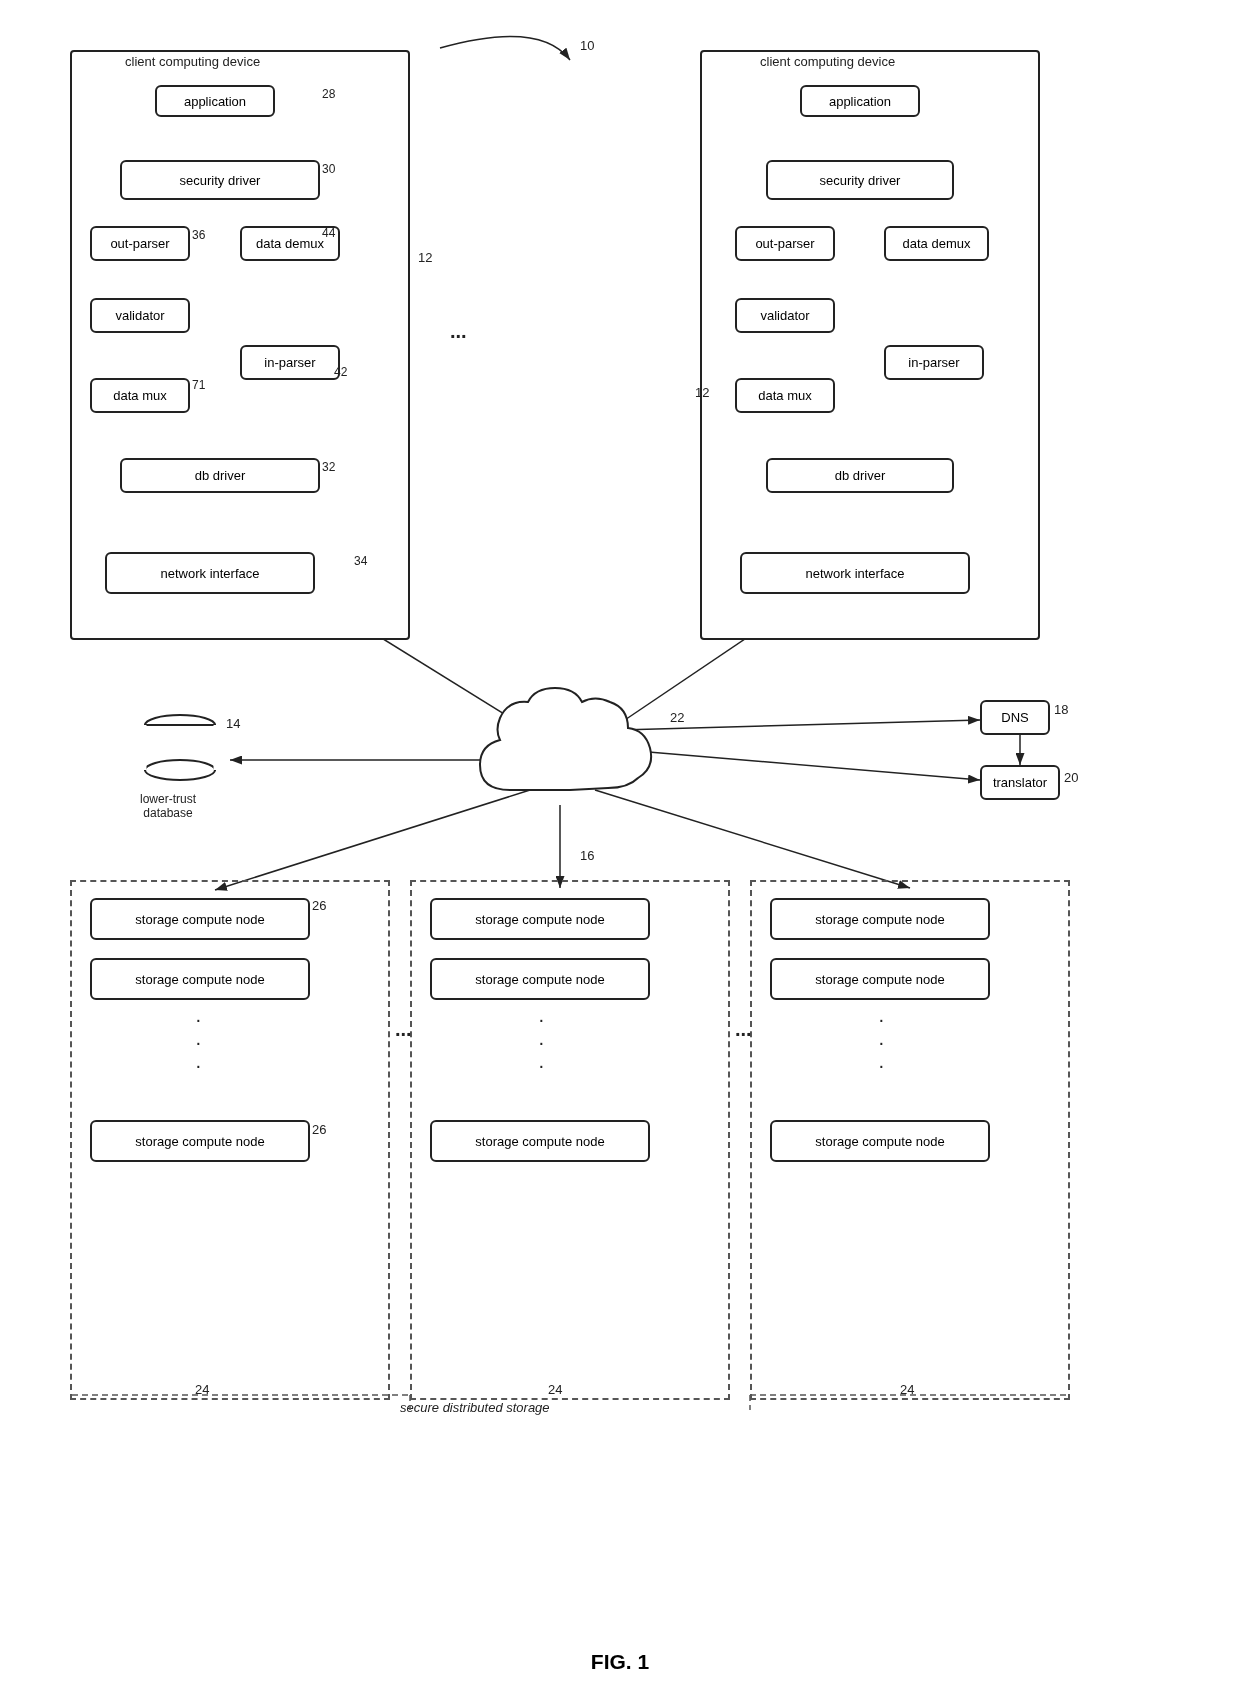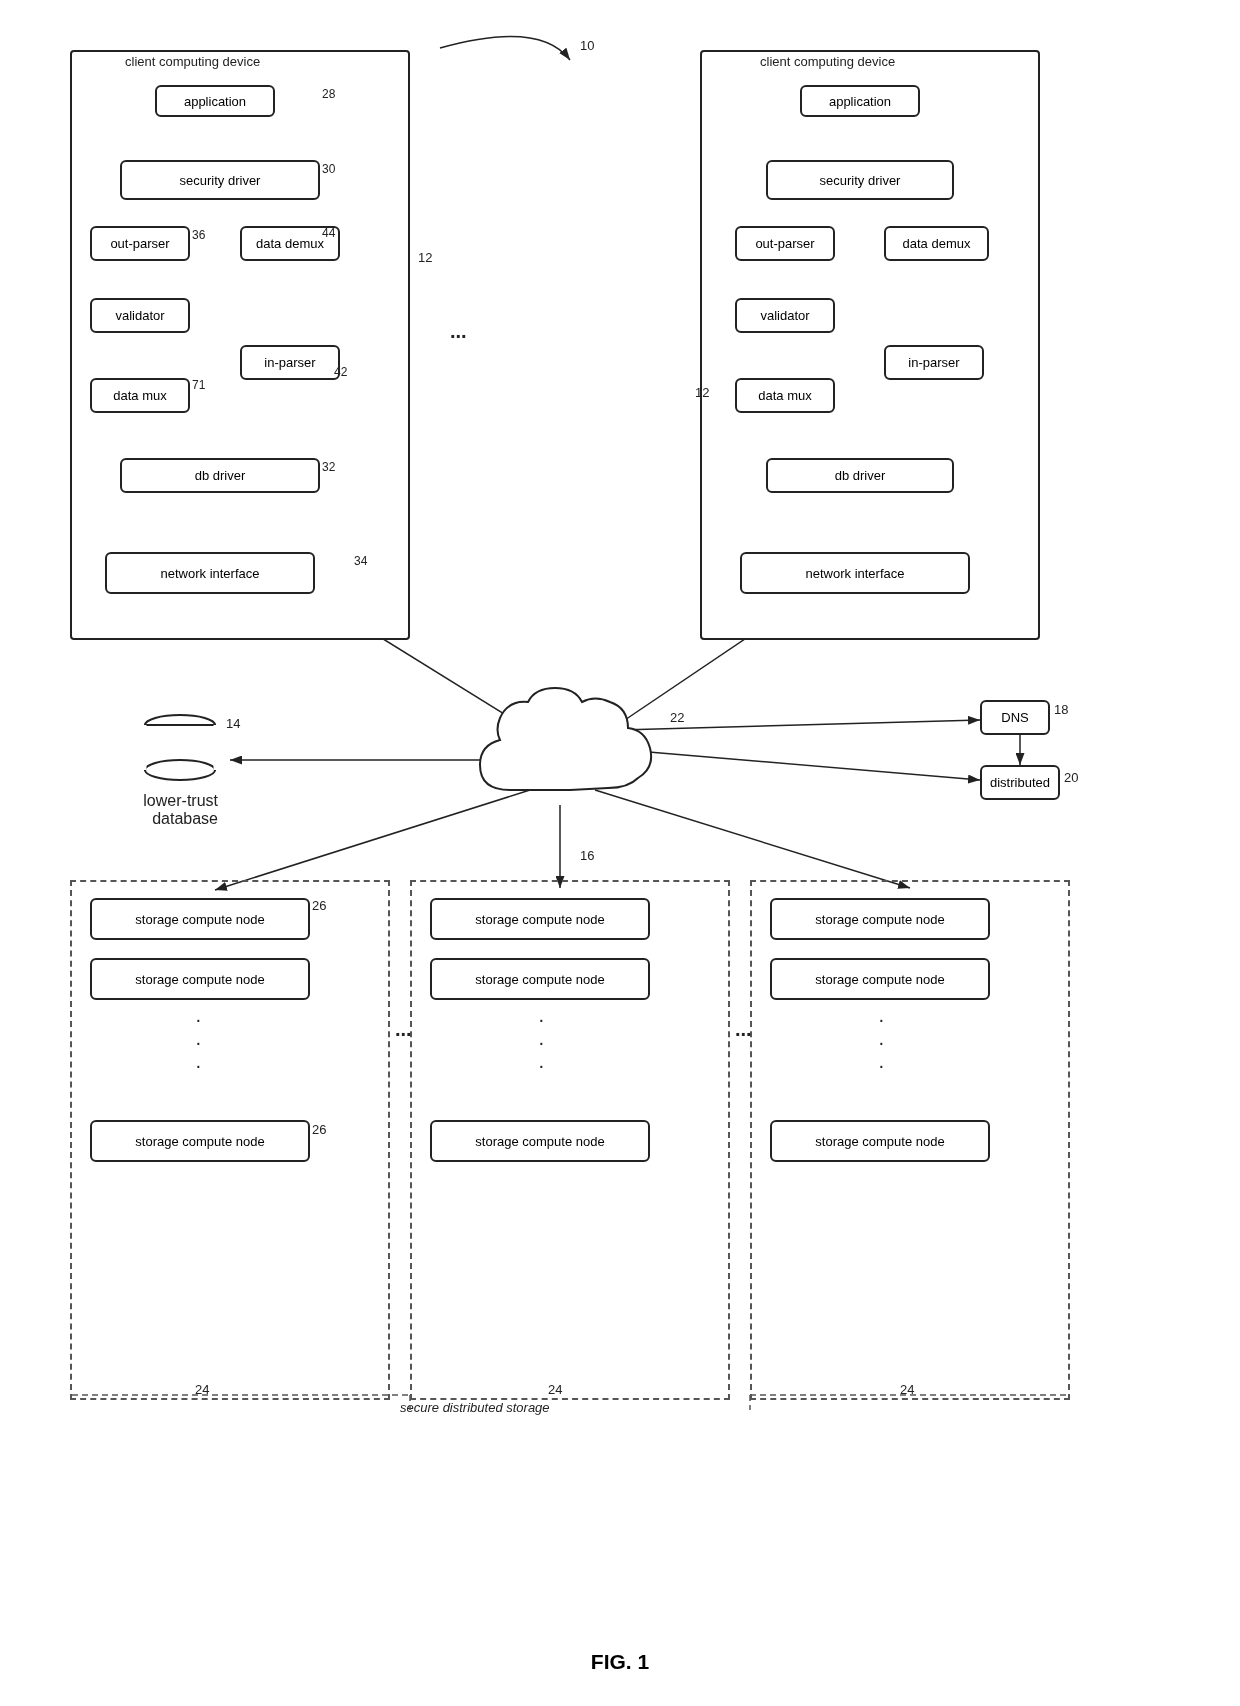--- a/index.html
+++ b/index.html
@@ -300,32 +300,32 @@
 
     <div class="label" style="left:630px; top:680px; font-size:13px;">22</div>
 
     <svg style="position:absolute; left:100px; top:680px; width:80px; height:80px;" viewBox="0 0 80 80">
       <ellipse cx="40" cy="15" rx="35" ry="10" fill="white" stroke="#222" stroke-width="2"></ellipse>
       <rect x="5" y="15" width="70" height="45" fill="white" stroke="#222" stroke-width="2"></rect>
       <ellipse cx="40" cy="60" rx="35" ry="10" fill="white" stroke="#222" stroke-width="2"></ellipse>
       <line x1="5" y1="15" x2="5" y2="60" stroke="white" stroke-width="3"></line>
       <line x1="75" y1="15" x2="75" y2="60" stroke="white" stroke-width="3"></line>
     </svg>
-    <div class="label" style="left:78px; top:762px; font-size:16px; text-align:right; width:100px;">lower-trust<br>database</div>
+    <div class="label" style="left:78px; top:762px; font-size:12px; text-align:center; width:100px;">lower-trust<br>database</div>
 
     <div class="label" style="left:186px; top:686px; font-size:13px;">14</div>
 
     <div class="box box-rounded" style="left:940px; top:670px; width:70px; height:35px;">
       <span>DNS</span>
     </div>
 
     <div class="label" style="left:1014px; top:672px; font-size:13px;">18</div>
 
     <div class="box box-rounded" style="left:940px; top:735px; width:80px; height:35px;">
-      <span>distributed</span>
+      <span>translator</span>
     </div>
 
     <div class="label" style="left:1024px; top:740px; font-size:13px;">20</div>
 
     <div class="label" style="left:540px; top:818px; font-size:13px;">16</div>
 
     <div class="box box-dashed" style="left:30px; top:850px; width:320px; height:520px;">
     </div>
 
     <div class="box box-dashed" style="left:370px; top:850px; width:320px; height:520px;">

